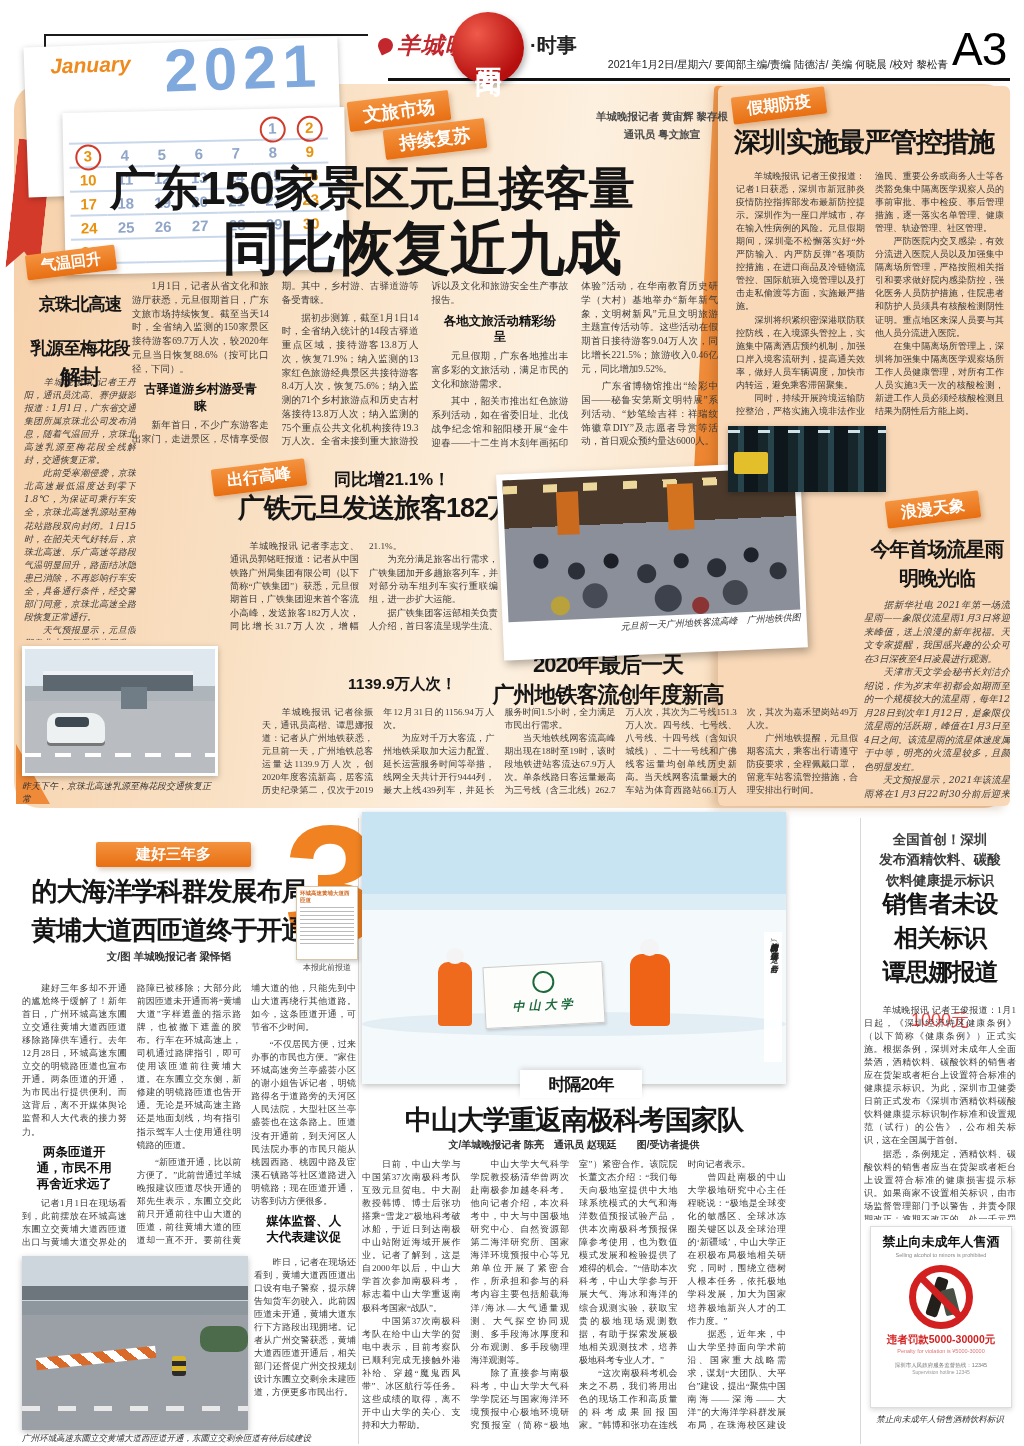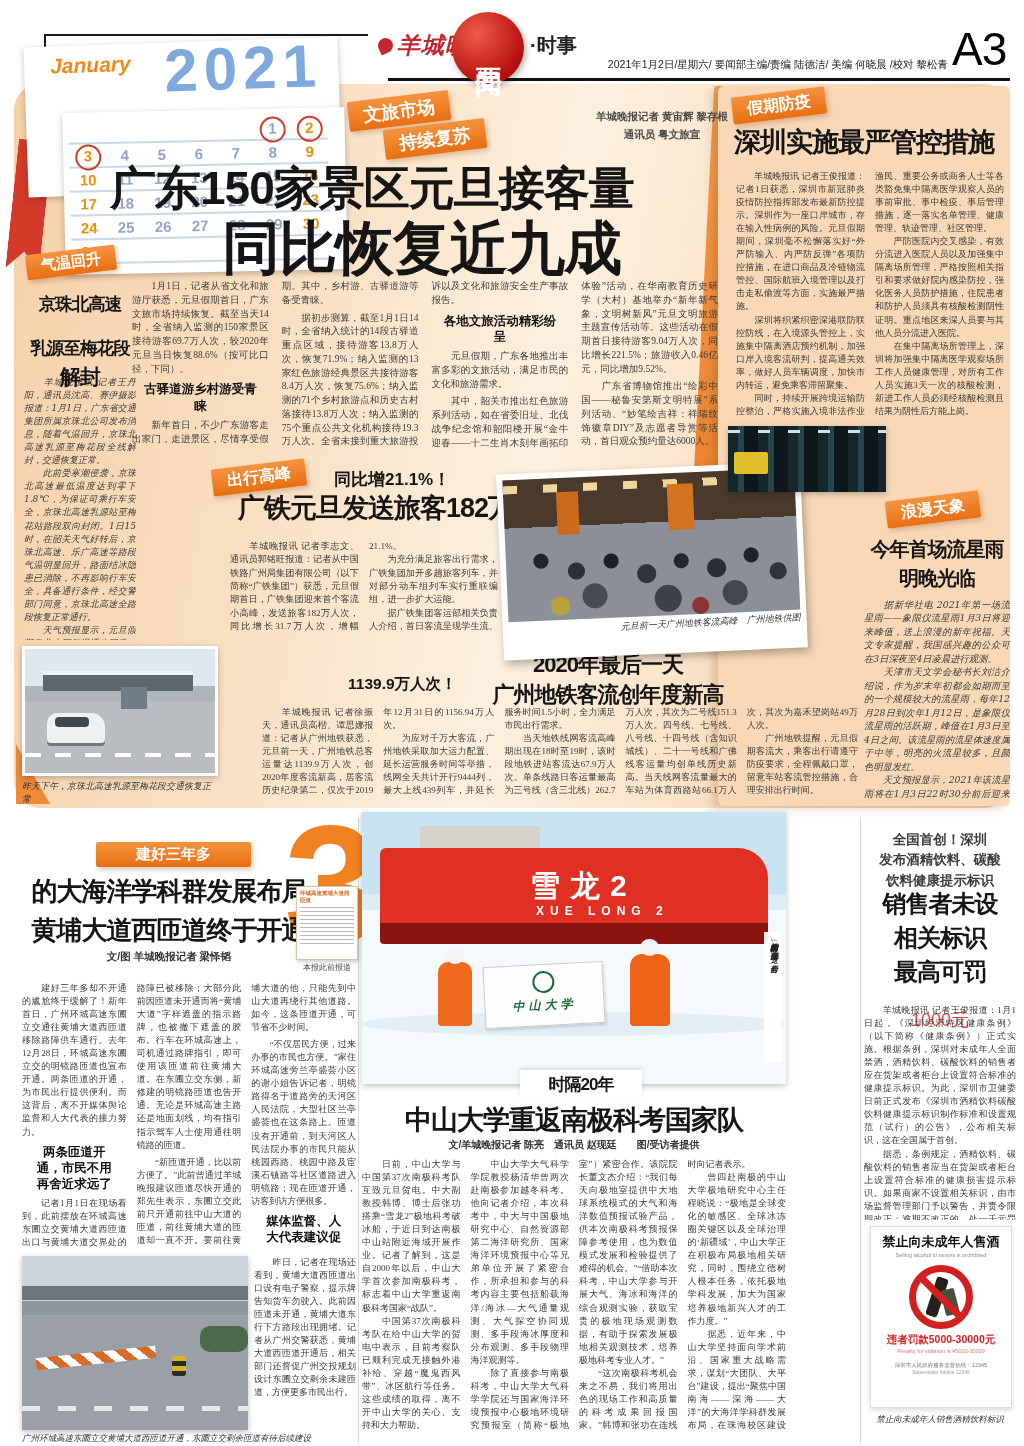--- a/index.html
+++ b/index.html
@@ -241,25 +241,20 @@
     <div class="abs" style="left:0;top:30px;width:226px;height:14px;background:#6d767d;"></div>
     <div class="abs" style="left:14px;top:96px;width:120px;height:12px;background:repeating-linear-gradient(45deg,#d96a2a 0 8px,#fff 8px 16px);transform:rotate(-6deg);"></div>
     <div class="abs" style="left:150px;top:100px;width:14px;height:20px;background:repeating-linear-gradient(180deg,#d9b52a 0 5px,#2b2b2b 5px 10px);border-radius:3px;"></div>
     <div class="abs" style="left:178px;top:70px;width:48px;height:26px;background:#4c6b4a;border-radius:10px;"></div>
     <div class="abs" style="left:0;top:150px;width:226px;height:5px;background:repeating-linear-gradient(90deg,#e8e8e8 0 18px,transparent 18px 36px);"></div>
   </div>
   <div class="abs song body-txt just" style="left:254px;top:1256px;width:102px;height:176px;font-size:9px;">　　昨日，记者在现场还看到，黄埔大道西匝道出口设有电子警察，提示牌告知货车勿驶入。此前因匝道未开通，黄埔大道东行下方路段出现拥堵。记者从广州交警获悉，黄埔大道西匝道开通后，相关部门还督促广州交投规划设计东圃立交剩余未建匝道，方便更多市民出行。</div>
   <div class="abs kai" style="left:22px;top:1433px;width:334px;font-size:8.5px;color:#333;">广州环城高速东圃立交黄埔大道西匝道开通，东圃立交剩余匝道有待后续建设</div>
 
   <div class="abs photo" style="left:362px;top:812px;width:424px;height:272px;background:linear-gradient(180deg,#c8e4f2 0 30%,#dcedf6 30% 36%,#f4f9fc 36% 100%);">
-    <div class="abs" style="left:18px;top:36px;width:388px;height:96px;background:linear-gradient(180deg,#e03024 0 78%,#8c1410 78% 100%);border-radius:6px 30px 4px 4px;">
-      <div class="abs" style="left:40px;top:-22px;width:120px;height:22px;background:#d8d2cc;border-radius:3px;"></div>
-      <span class="abs" style="left:150px;top:18px;color:#fff;font-weight:900;font-size:30px;letter-spacing:10px;">雪龙2</span>
-      <span class="abs" style="left:156px;top:56px;color:#fff;font-weight:bold;font-size:12px;letter-spacing:6px;">XUE LONG 2</span>
-    </div>
     <div class="abs" style="left:0;top:200px;width:424px;height:24px;background:#e2edf4;border-radius:50%;"></div>
     <div class="abs" style="left:76px;top:150px;width:34px;height:64px;background:#f06a1e;border-radius:10px 10px 4px 4px;">
       <div class="abs" style="left:8px;top:-14px;width:18px;height:16px;background:#f4f4f4;border-radius:50%;"></div>
     </div>
     <div class="abs" style="left:268px;top:142px;width:40px;height:72px;background:#ee6316;border-radius:12px 12px 4px 4px;">
       <div class="abs" style="left:10px;top:-15px;width:19px;height:17px;background:#f4f4f4;border-radius:50%;"></div>
     </div>
     <div class="abs" style="left:122px;top:152px;width:118px;height:60px;background:#fdfdfb;border:1px solid #ccc;transform:rotate(-3deg);box-shadow:1px 2px 3px rgba(0,0,0,.15);text-align:center;">
       <div style="width:18px;height:18px;border:2px solid #1d6b3c;border-radius:50%;margin:6px auto 2px;"></div>
       <span class="kai" style="color:#1d6b3c;font-weight:bold;font-size:12px;letter-spacing:4px;">中山大学</span>
@@ -283,21 +278,21 @@
 　　据了解，中山大学参与南极科考要追溯到早年的中国南极科考。环境科学与工程学院副教授曾星曾于1999年至2000年参加中国第16次南极科考，是中大此前参与的老队员之一。</div>
 
   <div class="abs" style="left:864px;top:830px;width:152px;text-align:center;font-size:13.5px;font-weight:bold;color:#3d3d3d;line-height:1.5;">
     <div>全国首创！深圳</div>
     <div>发布酒精饮料、碳酸</div>
     <div>饮料健康提示标识</div>
   </div>
   <div class="abs" style="left:864px;top:888px;width:152px;text-align:center;">
     <div class="headline" style="font-size:24px;">销售者未设</div>
     <div class="headline" style="font-size:24px;margin-top:2px;">相关标识</div>
-    <div class="headline" style="font-size:24px;margin-top:2px;">最高可罚</div>
+    <div class="headline" style="font-size:24px;margin-top:2px;">谭思娜报道</div>
     <div style="font-size:18px;color:#ef4444;font-weight:400;margin-top:20px;">1000元</div>
   </div>
   <div class="abs song body-txt just" style="left:864px;top:1004px;width:152px;height:216px;font-size:9px;">　　羊城晚报讯 记者王俊报道：1月1日起，《深圳经济特区健康条例》（以下简称《健康条例》）正式实施。根据条例，深圳对未成年人全面禁酒，酒精饮料、碳酸饮料的销售者应在货架或者柜台上设置符合标准的健康提示标识。为此，深圳市卫健委日前正式发布《深圳市酒精饮料碳酸饮料健康提示标识制作标准和设置规范（试行）的公告》，公布相关标识，这在全国属于首创。
 　　据悉，条例规定，酒精饮料、碳酸饮料的销售者应当在货架或者柜台上设置符合标准的健康损害提示标识。如果商家不设置相关标识，由市场监督管理部门予以警告，并责令限期改正；逾期不改正的，处一千元罚款。</div>
   <div class="abs" style="left:870px;top:1226px;width:142px;height:182px;background:#fff;border:1px solid #ddd;box-shadow:0 2px 5px rgba(0,0,0,.15);text-align:center;padding-top:6px;box-sizing:border-box;">
     <div style="font-size:13px;font-weight:900;color:#111;">禁止向未成年人售酒</div>
     <div style="font-size:5.5px;color:#888;margin-top:1px;">Selling alcohol to minors is prohibited</div>
     <div style="position:relative;width:64px;height:64px;margin:7px auto 4px;">
       <div class="abs" style="left:22px;top:12px;width:12px;height:40px;background:#23201c;border-radius:3px;transform:rotate(18deg);"></div>
       <div class="abs" style="left:34px;top:24px;width:14px;height:26px;background:#4a4f44;border-radius:2px;transform:rotate(-14deg);"></div>

